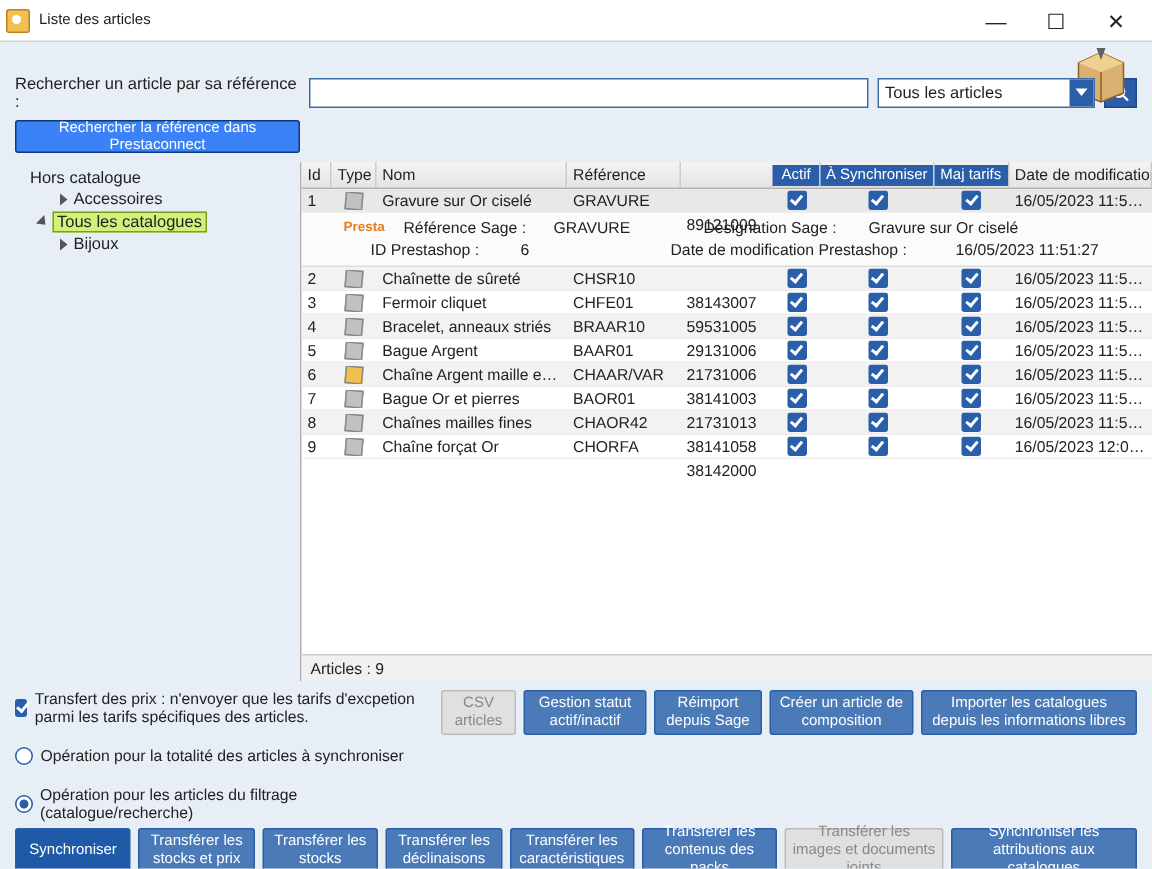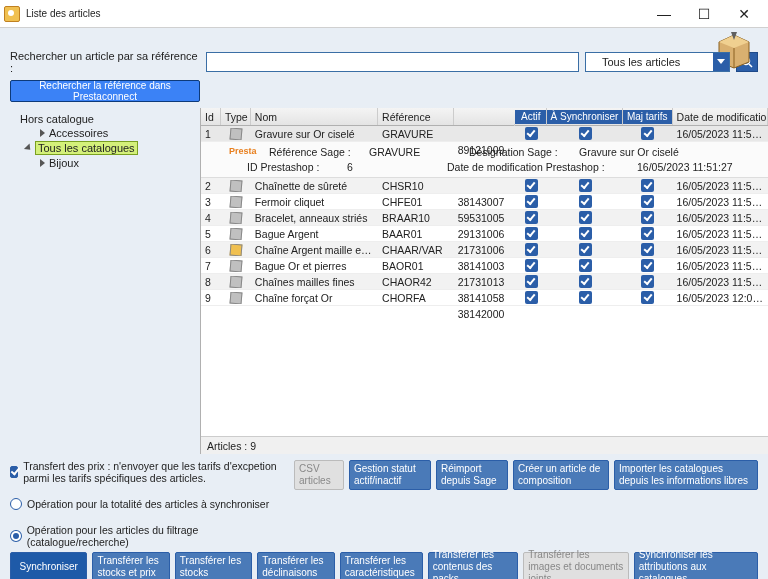--- a/index.html
+++ b/index.html
@@ -8,21 +8,21 @@
 .titlebar .ico { width: 16px; height: 16px; background: #f0c050; border: 1px solid #c08020; border-radius: 2px; margin-right: 6px; position: relative; }
 .titlebar .ico::after { content:""; position:absolute; top:3px; left:3px; width:6px; height:6px; background:#fff; border-radius:50%; }
 .titlebar .title { flex: 1; font-size: 10px; }
 .titlebar .winbtn { width: 40px; height: 28px; display: flex; align-items: center; justify-content: center; font-size: 14px; cursor: pointer; }
 .topzone { position: relative; padding: 6px 10px 6px 10px; }
 .boximg { position: absolute; right: 14px; top: 2px; width: 40px; height: 40px; }
 .boximg svg { width: 100%; height: 100%; }
 .searchrow { display: flex; align-items: center; margin-top: 16px; gap: 6px; }
 .searchlabel { width: 190px; font-size: 11px; }
 .searchinput { flex: 1; height: 20px; border: 1px solid #3a6ea5; background: #fff; padding: 0 4px; }
-.combo { width: 145px; height: 20px; border: 1px solid #3a6ea5; background: #fff; display: flex; align-items: center; padding: 0 16px; position: relative; }
+.combo { width: 145px; height: 20px; border: 1px solid #3a6ea5; background: #fff; display: flex; align-items: center; padding: 0 4px; position: relative; }
 .combo::after { content:""; position:absolute; right:0; top:0; width:16px; height:100%; background:#2b5ea8; }
 .combo-arrow { position:absolute; right:4px; top:6px; width:0; height:0; border-left:4px solid transparent; border-right:4px solid transparent; border-top:5px solid #fff; z-index:1; }
 .iconbtn { width: 22px; height: 20px; background: #2b5ea8; display: flex; align-items: center; justify-content: center; border:1px solid #1e4a8a; }
 .iconbtn svg { width: 12px; height: 12px; }
 .row2 { display: flex; align-items: center; margin-top: 4px; gap: 6px; }
 .smallinput { width: 190px; height: 20px; border: 1px solid #3a6ea5; background: #fff; }
 .filterbar { flex: 1; height: 20px; background: #d8e4f0; border: 1px solid #a8c0dc; display: flex; align-items: center; padding: 0 4px; gap:4px; }
 .filterbar .chev { width:14px; height:14px; background:#2b5ea8; display:flex; align-items:center; justify-content:center; }
 .filterbar .chev::after { content:""; width:0; height:0; border-left:4px solid transparent; border-right:4px solid transparent; border-top:5px solid #fff; }
 .row3 { display:flex; margin-top:6px; gap:6px; }
@@ -56,21 +56,21 @@
 .bottom { padding:6px 10px 4px 10px; }
 .opts { display:flex; flex-direction:column; gap:14px; margin-bottom:4px; }
 .opt { display:flex; align-items:center; gap:5px; font-size:10.5px; }
 .opt .sq { width:12px; height:12px; border:1px solid #2b5ea8; border-radius:2px; background:#fff; }
 .opt .sq.on { background:#2b5ea8; position:relative; }
 .opt .sq.on::after { content:""; position:absolute; top:1px; left:0px; width:7px; height:3px; border-left:2px solid #fff; border-bottom:2px solid #fff; transform:rotate(-50deg); }
 .opt .rd { width:12px; height:12px; border:1px solid #2b5ea8; border-radius:50%; background:#fff; position:relative; }
 .opt .rd.on::after { content:""; position:absolute; top:2px; left:2px; width:6px; height:6px; background:#2b5ea8; border-radius:50%; }
 .btnrow { display:flex; gap:5px; justify-content:flex-end; margin-bottom:4px; }
 .btnrow2 { display:flex; gap:5px; justify-content:center; }
-.actbtn { background:#4a7ab8; color:#fff; border:1px solid #2b5ea8; font-size:10px; padding:2px 4px; height:30px; display:flex; align-items:center; justify-content:center; text-align:left; border-radius:2px; cursor:pointer; line-height:1.2; }
+.actbtn { background:#4a7ab8; color:#fff; border:1px solid #2b5ea8; font-size:10px; padding:2px 4px; height:30px; display:flex; align-items:center; justify-content:center; text-align:center; border-radius:2px; cursor:pointer; line-height:1.2; }
 .actbtn.dis { background:#e0e0e0; color:#888; border-color:#bbb; cursor:default; }
 .optsrow { display:flex; }
 .optsleft { flex:1; }
 </style>
 </head>
 <body>
 
 <div class="titlebar">
   <div class="ico"></div>
   <div class="title">Liste des articles</div>

